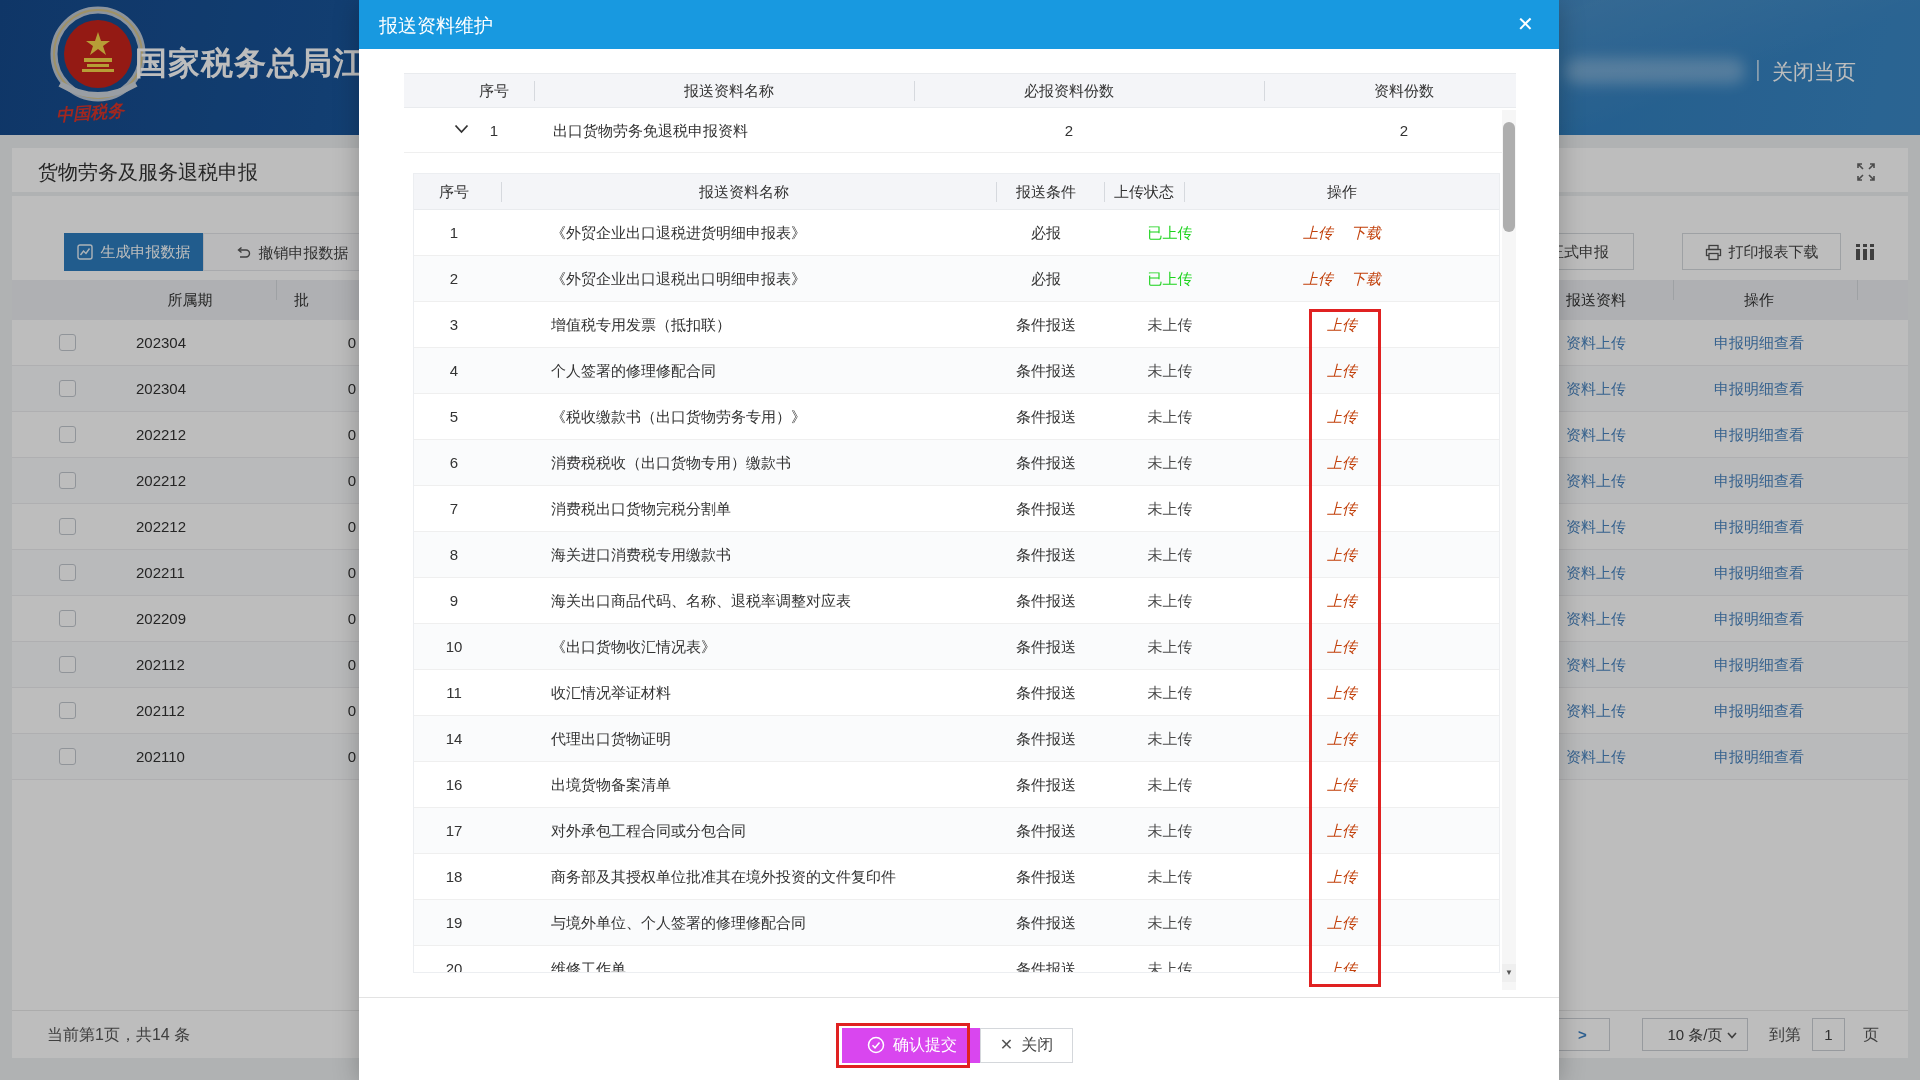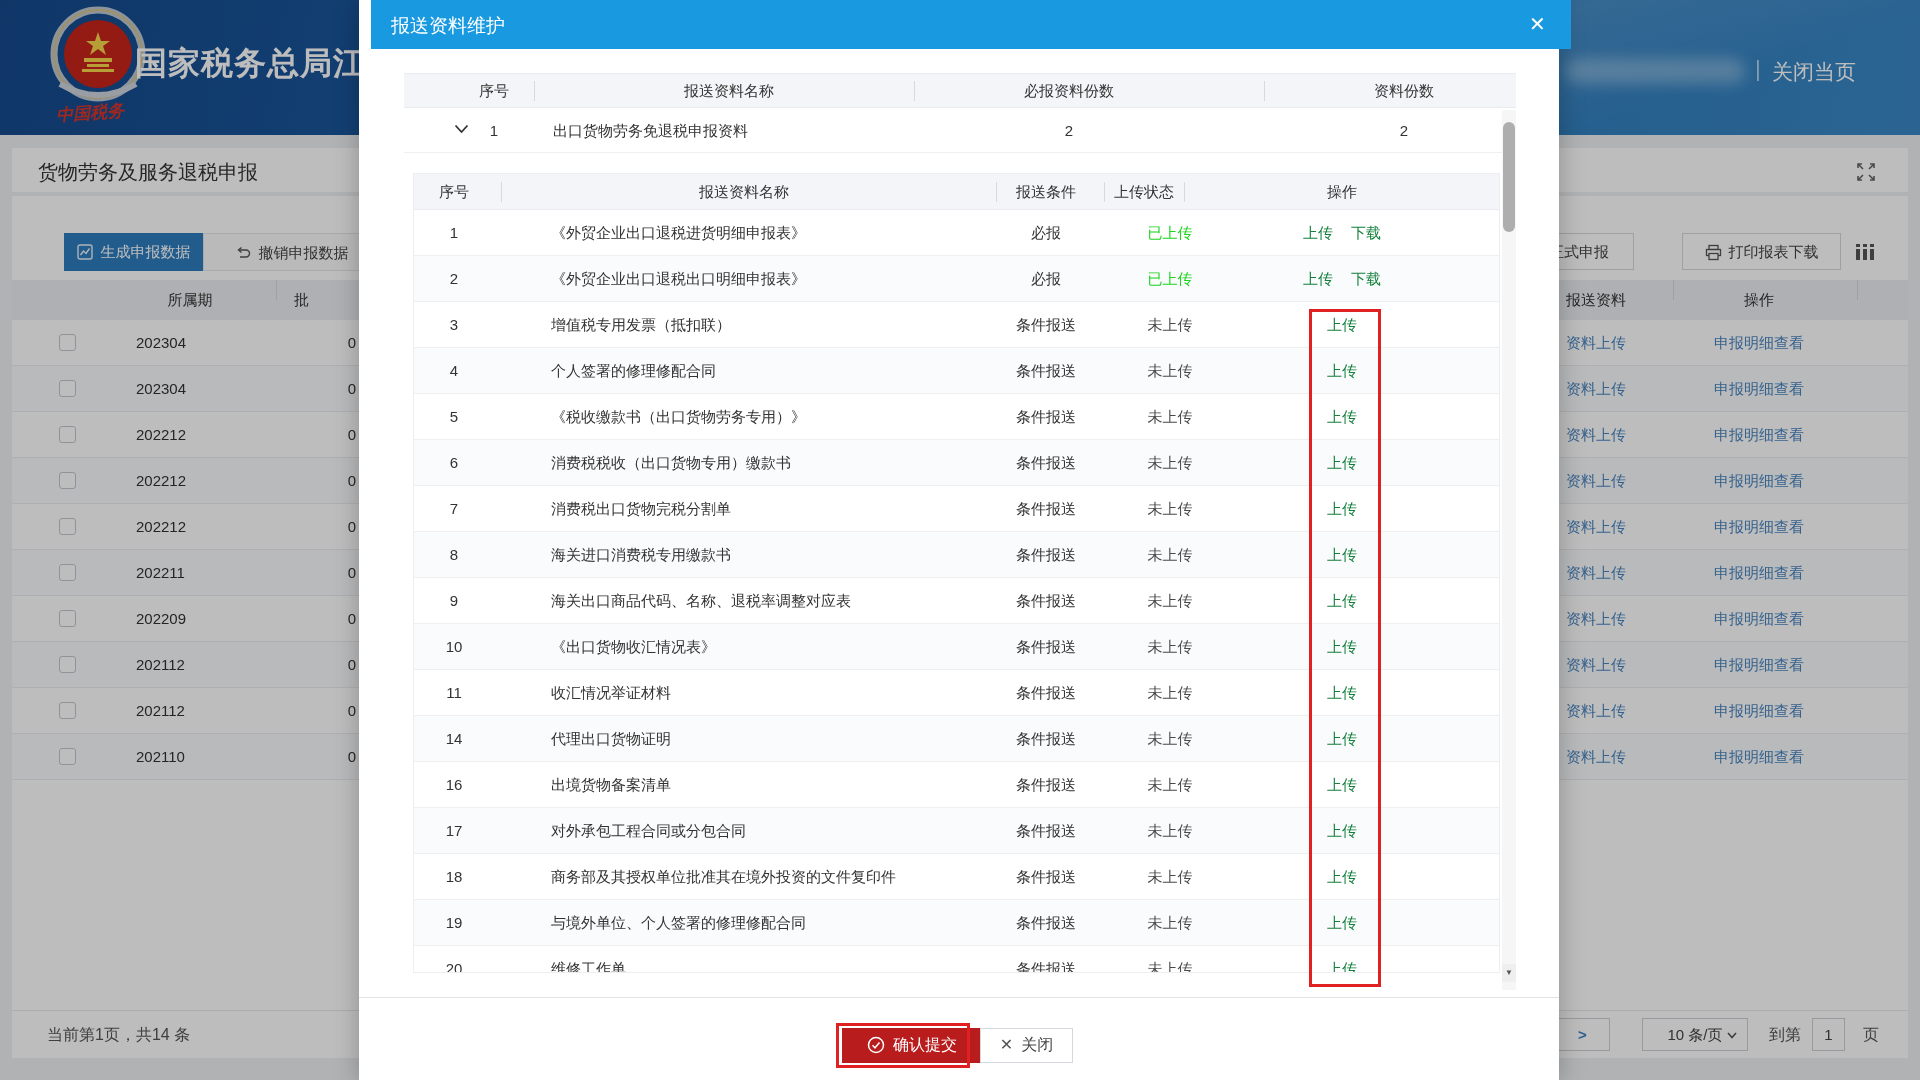--- a/index.html
+++ b/index.html
@@ -59,21 +59,21 @@
   #pg-goto-label { position:absolute; left:1757px; top:14px; }
   #pg-goto { left:1800px; width:33px; }
   #pg-page-suffix { position:absolute; left:1851px; top:14px; }
 
   
   #overlay { position:absolute; inset:0; background:rgba(0,0,0,.26); z-index:50; }
 
   
   #modal { position:absolute; left:359px; top:0; width:1200px; height:1080px; background:#fff; z-index:100;
     box-shadow:0 4px 24px rgba(0,0,0,.25); }
-  #modal-header { position:absolute; left:12px; top:0; width:1200px; height:49px; background:#1899e0; }
+  #modal-header { position:absolute; left:0; top:0; width:1200px; height:49px; background:#1899e0; }
   #modal-title { position:absolute; left:20px; top:13px; color:#fff; font-size:19px; }
   #modal-close { position:absolute; left:1158px; top:12px; color:#fff; font-size:20px; cursor:pointer; }
 
   #outer-thead { position:absolute; left:45px; top:73px; width:1112px; height:35px; background:#f4f5f8;
     border-top:1px solid #e9ebee; border-bottom:1px solid #e9ebee; font-size:15px; color:#333; }
   #outer-thead span { position:absolute; line-height:33px; }
   #expanded-row { position:absolute; left:45px; top:108px; width:1112px; height:45px; border-bottom:1px solid #efefef;
     font-size:15px; color:#333; }
   #expanded-row span { position:absolute; line-height:45px; }
   #expand-chevron { position:absolute; left:50px; top:16px; cursor:pointer; }
@@ -90,32 +90,32 @@
   .irow { position:relative; height:46px; border-bottom:1px solid #efefef; font-size:15px; color:#333; }
   .irow:nth-of-type(even) { background:#fafbfc; }
   .irow span { position:absolute; line-height:46px; }
   .iseq { left:0; width:80px; text-align:center; }
   .iname { left:108px; white-space:nowrap;margin-left:29px; }
   .icond { left:572px; width:120px; text-align:center; }
   .istatus { left:696px; width:120px; text-align:center; }
   .istatus.done { color:#1ed31e; }
   .istatus.pending { color:#4a4a4a; }
   .iops { left:845px; width:166px; display:flex; justify-content:center; gap:18px; }
-  .ilink { position:static !important; color:#15803d; cursor:pointer; }
+  .ilink { position:static !important; color:#c2410c; cursor:pointer;font-style:italic; }
 
   
   #m-scroll { position:absolute; left:1143px; top:110px; width:14px; height:880px; background:#f6f6f6; }
   #m-thumb { position:absolute; left:1px; top:12px; width:12px; height:110px; background:#aeaeae; border-radius:6px; cursor:pointer; }
   #m-down { position:absolute; left:0; bottom:8px; width:14px; height:18px; background:#efefef; color:#555;
     font-size:8px; text-align:center; line-height:18px; cursor:pointer; }
 
   #red-rect-col { position:absolute; left:950px; top:309px; width:72px; height:678px; border:3px solid #e02121; z-index:5; pointer-events:none; }
   #body-bottom-line { position:absolute; left:0; top:997px; width:1200px; height:1px; background:#e3e3e3; }
 
-  #btn-confirm { position:absolute; left:483px; top:1028px; width:140px; height:35px; background:#b91c1c; border:none;
+  #btn-confirm { position:absolute; left:483px; top:1028px; width:140px; height:35px; background:#d946ef; border:none;
     color:#fff; font-size:16px; cursor:pointer; }
   #btn-confirm svg { vertical-align:-4px; margin-right:8px; }
   #btn-close { position:absolute; left:621px; top:1028px; width:93px; height:35px; background:#fff; border:1px solid #d4d7db;
     color:#444; font-size:16px; cursor:pointer; }
   #btn-close .x { margin-right:8px; color:#555; }
   #red-rect-btn { position:absolute; left:477px; top:1023px; width:134px; height:45px; border:3px solid #e02121; z-index:5; pointer-events:none; }
 </style>
 </head>
 <body>
 

